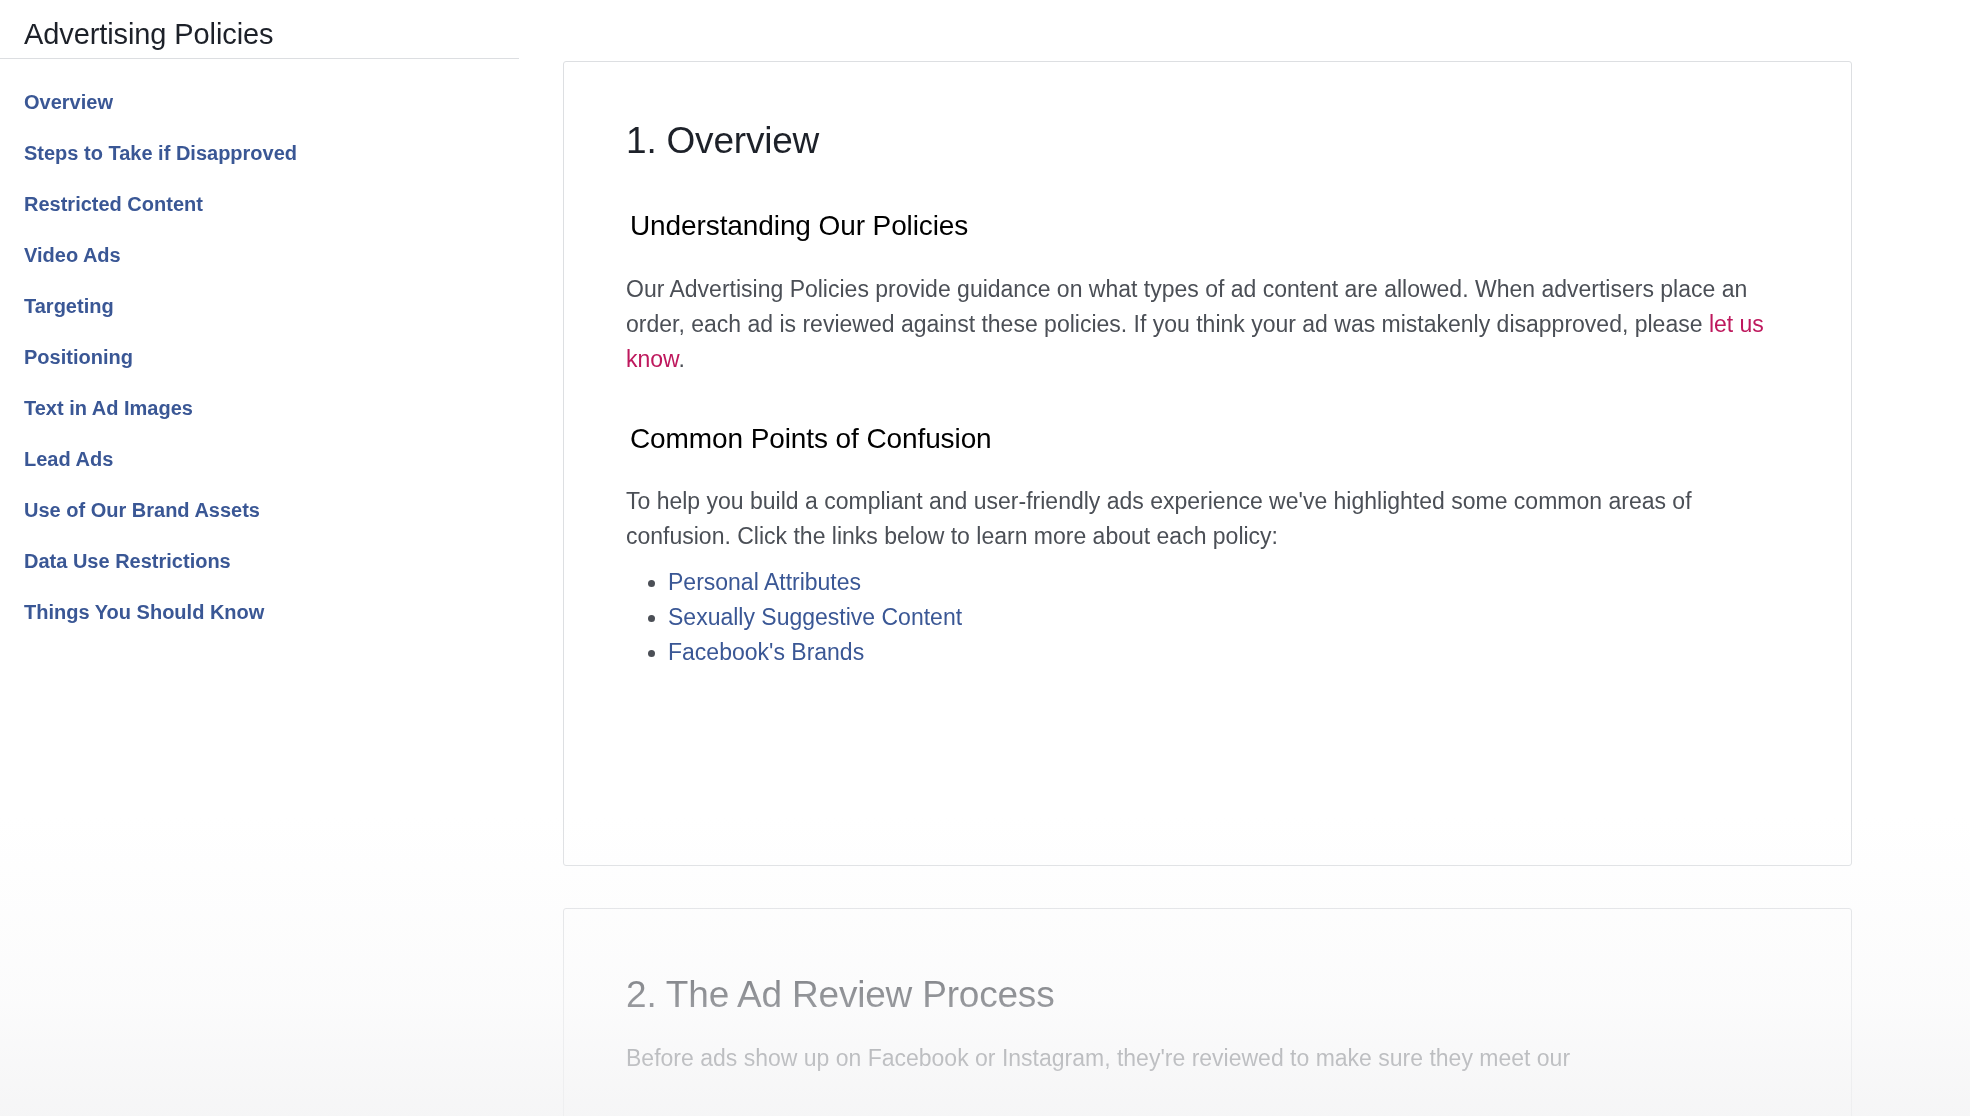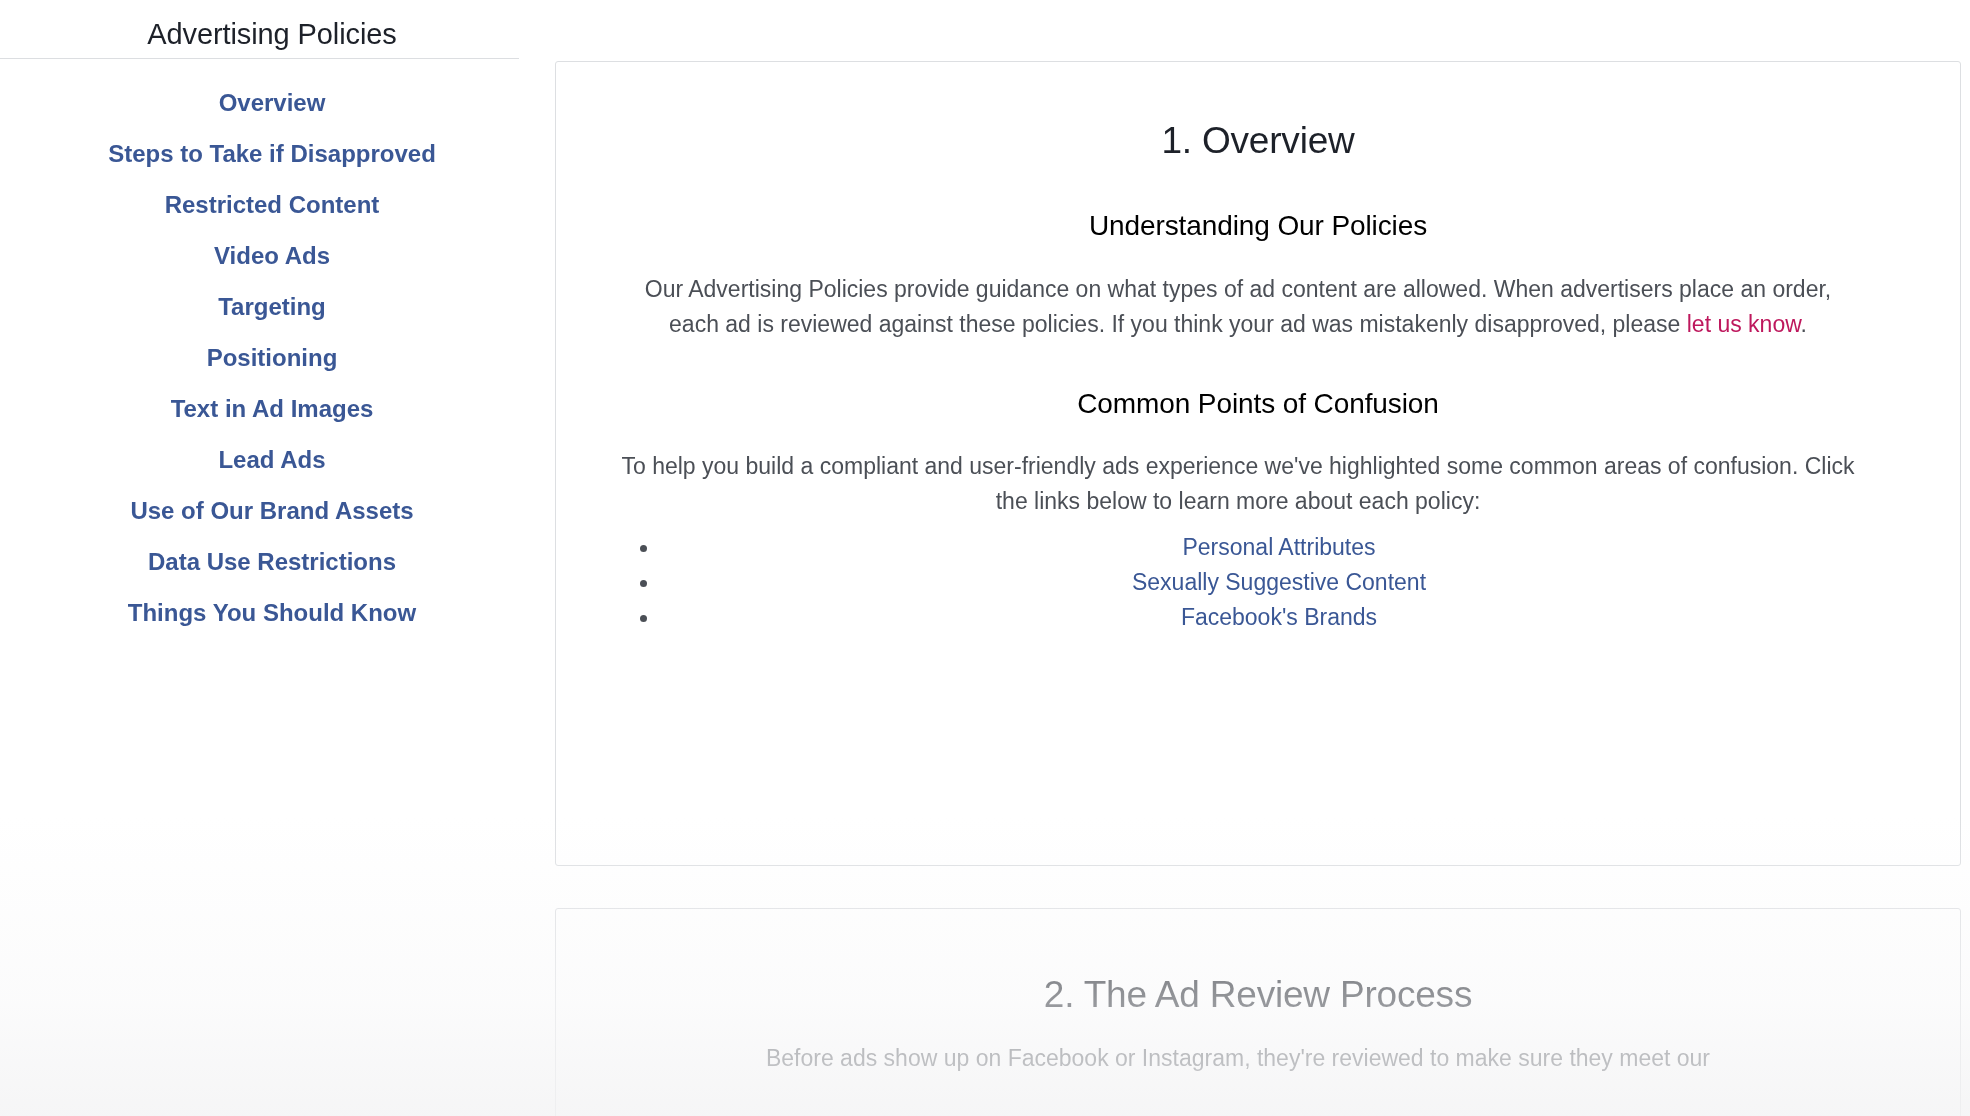--- a/index.html
+++ b/index.html
@@ -13,21 +13,20 @@
     overflow: hidden;
     font-family: "Liberation Sans", sans-serif;
     -webkit-font-smoothing: antialiased;
   }
 
   .page {
     position: relative;
     width: 1970px;
     height: 1116px;
     background: #fff;
-    text-align: center;
   }
 
   
   .sidebar {
     position: absolute;
     left: 0;
     top: 0;
     width: 520px;
     height: 1116px;
     box-sizing: border-box;
@@ -59,41 +58,41 @@
     width: 520px;
     padding-top: 19px;
     box-sizing: border-box;
   }
 
   .nav-item {
     display: block;
     padding: 0 0 0 24px;
     height: 51px;
     line-height: 51px;
-    font-size: 24px;
+    font-size: 20px;
     font-weight: 700;
     color: #3a5795;
     text-decoration: none;
     white-space: nowrap;
     cursor: pointer;
   }
 
   
   .content {
     position: absolute;
     left: 555px;
     top: 0;
     width: 1415px;
     height: 1116px;
   }
 
   .card {
     position: absolute;
-    left: 0;
-    width: 1406px;
+    left: 8px;
+    width: 1289px;
     box-sizing: border-box;
     background: #ffffff;
     border: 1px solid #dddfe2;
     border-radius: 3px;
   }
 
   .card-1 { top: 61px; height: 805px; }
   .card-2 { top: 908px; height: 400px; }
 
   .card-inner { padding: 0 62px; }

